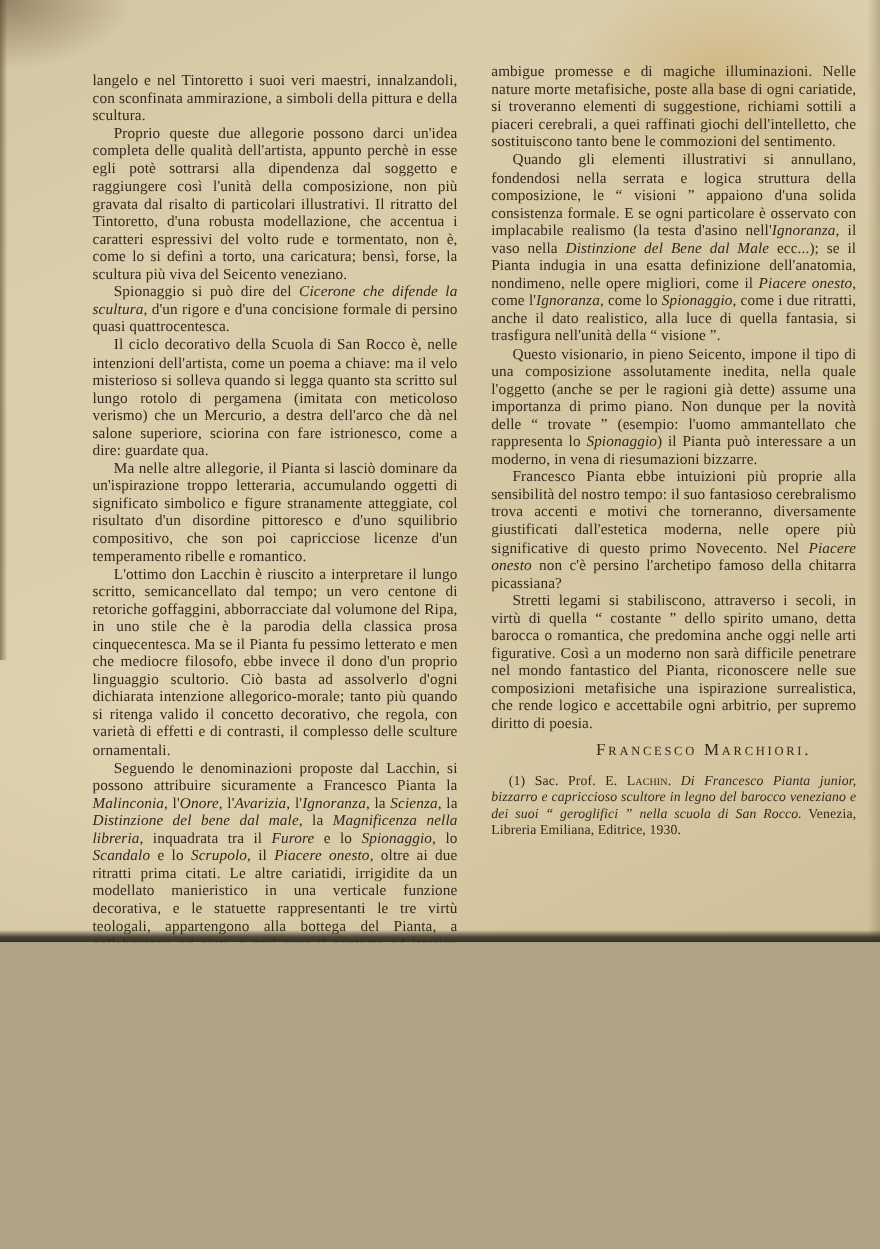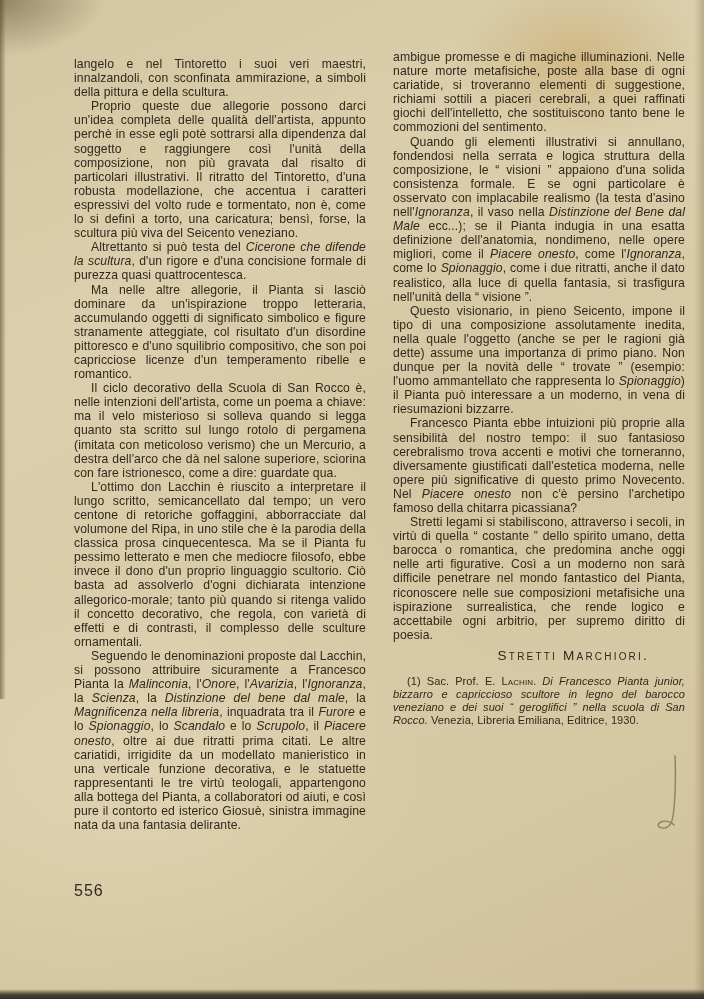--- a/index.html
+++ b/index.html
@@ -1,24 +1,24 @@
 <!DOCTYPE html>
 <html lang="it"><head>
 <meta charset="utf-8">
 <style>
   html,body{margin:0;padding:0;background:#b0a488;}
   .page{
     position:relative;
-    width:704px;height:999px;
+    width:704px;height:754px;
     overflow:hidden;
     background:
       radial-gradient(ellipse 420px 300px at 20% 78%, rgba(255,248,225,0.20), rgba(255,248,225,0) 70%),
       radial-gradient(ellipse 500px 380px at 70% 40%, rgba(120,96,50,0.06), rgba(120,96,50,0) 75%),
       linear-gradient(155deg,#d3c6a2 0%,#dbcfad 28%,#d8cba8 55%,#d5c7a2 80%,#cfc09a 100%);
-    font-family:Liberation Sans, sans-serif;
+    font-family:Liberation Serif, serif;
     color:#32291b;
   }
   
   .stain-topright{position:absolute;right:-40px;top:-50px;width:330px;height:220px;pointer-events:none;
     background:radial-gradient(ellipse closest-side, rgba(190,140,55,0.34), rgba(190,140,55,0) 75%);}
   .corner-topleft{position:absolute;left:0;top:0;width:150px;height:90px;pointer-events:none;
     background:radial-gradient(ellipse 150px 80px at 0 0, rgba(70,52,28,0.45), rgba(70,52,28,0) 70%);}
   .edge-left{position:absolute;left:0;top:0;width:6px;height:70%;pointer-events:none;
     background:linear-gradient(to right, rgba(75,58,32,0.55), rgba(75,58,32,0));}
   .edge-right{position:absolute;right:0;top:0;width:10px;height:100%;pointer-events:none;
@@ -77,33 +77,33 @@
   <div class="edge-right"></div>
   <div class="edge-bottom"></div>
 
   <svg class="pencil-mark" width="50" height="95" viewBox="0 0 50 95">
     <path d="M27,6 C28,26 27,54 25,66 C24,73 22,77 17,78 C10,79 8,74 13,72 C18,70 24,72 26,75" fill="none" stroke="#82725a" stroke-width="1.4" stroke-linecap="round" opacity="0.85"></path>
   </svg>
 
   <div class="col col-left">
       <p class="noindent"><span>langelo e nel Tintoretto i suoi veri maestri, innalzandoli, con sconfinata ammirazione, a simboli della pittura e della scultura.</span></p>
       <p><span>Proprio queste due allegorie possono darci un'idea completa delle qualità dell'artista, appunto perchè in esse egli potè sottrarsi alla dipendenza dal soggetto e raggiungere così l'unità della composizione, non più gravata dal risalto di particolari illustrativi. Il ritratto del Tintoretto, d'una robusta modellazione, che accentua i caratteri espressivi del volto rude e tormentato, non è, come lo si definì a torto, una caricatura; bensì, forse, la scultura più viva del Seicento veneziano.</span></p>
-      <p><span>Altrettanto si può testa del </span><span class="it">Cicerone che difende la scultura</span><span>, d'un rigore e d'una concisione formale di purezza quasi quattrocentesca.</span></p>
+      <p><span>Spionaggio si può dire del </span><span class="it">Cicerone che difende la scultura</span><span>, d'un rigore e d'una concisione formale di persino quasi quattrocentesca.</span></p>
+      <p><span>Il ciclo decorativo della Scuola di San Rocco è, nelle intenzioni dell'artista, come un poema a chiave: ma il velo misterioso si solleva quando si legga quanto sta scritto sul lungo rotolo di pergamena (imitata con meticoloso verismo) che un Mercurio, a destra dell'arco che dà nel salone superiore, sciorina con fare istrionesco, come a dire: guardate qua.</span></p>
       <p><span>Ma nelle altre allegorie, il Pianta si lasciò dominare da un'ispirazione troppo letteraria, accumulando oggetti di significato simbolico e figure stranamente atteggiate, col risultato d'un disordine pittoresco e d'uno squilibrio compositivo, che son poi capricciose licenze d'un temperamento ribelle e romantico.</span></p>
-      <p><span>Il ciclo decorativo della Scuola di San Rocco è, nelle intenzioni dell'artista, come un poema a chiave: ma il velo misterioso si solleva quando si legga quanto sta scritto sul lungo rotolo di pergamena (imitata con meticoloso verismo) che un Mercurio, a destra dell'arco che dà nel salone superiore, sciorina con fare istrionesco, come a dire: guardate qua.</span></p>
       <p><span>L'ottimo don Lacchin è riuscito a interpretare il lungo scritto, semicancellato dal tempo; un vero centone di retoriche goffaggini, abborracciate dal volumone del Ripa, in uno stile che è la parodia della classica prosa cinquecentesca. Ma se il Pianta fu pessimo letterato e men che mediocre filosofo, ebbe invece il dono d'un proprio linguaggio scultorio. Ciò basta ad assolverlo d'ogni dichiarata intenzione allegorico-morale; tanto più quando si ritenga valido il concetto decorativo, che regola, con varietà di effetti e di contrasti, il complesso delle sculture ornamentali.</span></p>
       <p><span>Seguendo le denominazioni proposte dal Lacchin, si possono attribuire sicuramente a Francesco Pianta la </span><span class="it">Malinconia</span><span>, l'</span><span class="it">Onore</span><span>, l'</span><span class="it">Avarizia</span><span>, l'</span><span class="it">Ignoranza</span><span>, la </span><span class="it">Scienza</span><span>, la </span><span class="it">Distinzione del bene dal male</span><span>, la </span><span class="it">Magnificenza nella libreria</span><span>, inquadrata tra il </span><span class="it">Furore</span><span> e lo </span><span class="it">Spionaggio</span><span>, lo </span><span class="it">Scandalo</span><span> e lo </span><span class="it">Scrupolo</span><span>, il </span><span class="it">Piacere onesto</span><span>, oltre ai due ritratti prima citati. Le altre cariatidi, irrigidite da un modellato manieristico in una verticale funzione decorativa, e le statuette rappresentanti le tre virtù teologali, appartengono alla bottega del Pianta, a collaboratori od aiuti, e così pure il contorto ed isterico Giosuè, sinistra immagine nata da una fantasia delirante.</span></p>
     </div>
 
   <div class="col col-right">
     <div id="right-paragraphs">
         <p class="noindent"><span>ambigue promesse e di magiche illuminazioni. Nelle nature morte metafisiche, poste alla base di ogni cariatide, si troveranno elementi di suggestione, richiami sottili a piaceri cerebrali, a quei raffinati giochi dell'intelletto, che sostituiscono tanto bene le commozioni del sentimento.</span></p>
         <p><span>Quando gli elementi illustrativi si annullano, fondendosi nella serrata e logica struttura della composizione, le “ visioni ” appaiono d'una solida consistenza formale. E se ogni particolare è osservato con implacabile realismo (la testa d'asino nell'</span><span class="it">Ignoranza</span><span>, il vaso nella </span><span class="it">Distinzione del Bene dal Male</span><span> ecc...); se il Pianta indugia in una esatta definizione dell'anatomia, nondimeno, nelle opere migliori, come il </span><span class="it">Piacere onesto</span><span>, come l'</span><span class="it">Ignoranza</span><span>, come lo </span><span class="it">Spionaggio</span><span>, come i due ritratti, anche il dato realistico, alla luce di quella fantasia, si trasfigura nell'unità della “ visione ”.</span></p>
         <p><span>Questo visionario, in pieno Seicento, impone il tipo di una composizione assolutamente inedita, nella quale l'oggetto (anche se per le ragioni già dette) assume una importanza di primo piano. Non dunque per la novità delle “ trovate ” (esempio: l'uomo ammantellato che rappresenta lo </span><span class="it">Spionaggio</span><span>) il Pianta può interessare a un moderno, in vena di riesumazioni bizzarre.</span></p>
         <p><span>Francesco Pianta ebbe intuizioni più proprie alla sensibilità del nostro tempo: il suo fantasioso cerebralismo trova accenti e motivi che torneranno, diversamente giustificati dall'estetica moderna, nelle opere più significative di questo primo Novecento. Nel </span><span class="it">Piacere onesto</span><span> non c'è persino l'archetipo famoso della chitarra picassiana?</span></p>
         <p><span>Stretti legami si stabiliscono, attraverso i secoli, in virtù di quella “ costante ” dello spirito umano, detta barocca o romantica, che predomina anche oggi nelle arti figurative. Così a un moderno non sarà difficile penetrare nel mondo fantastico del Pianta, riconoscere nelle sue composizioni metafisiche una ispirazione surrealistica, che rende logico e accettabile ogni arbitrio, per supremo diritto di poesia.</span></p>
       </div>
-    <div class="signature">Stretti Marchiori.</div>
+    <div class="signature">Francesco Marchiori.</div>
     <div class="footnote"><span>(1) Sac. Prof. E. </span><span class="sc">Lachin</span><span>. </span><span class="it">Di Francesco Pianta junior, bizzarro e capriccioso scultore in legno del barocco veneziano e dei suoi “ geroglifici ” nella scuola di San Rocco.</span><span> Venezia, Libreria Emiliana, Editrice, 1930.</span></div>
   </div>
 
   <div class="page-number">556</div>
 </div>
 
 </body></html>

